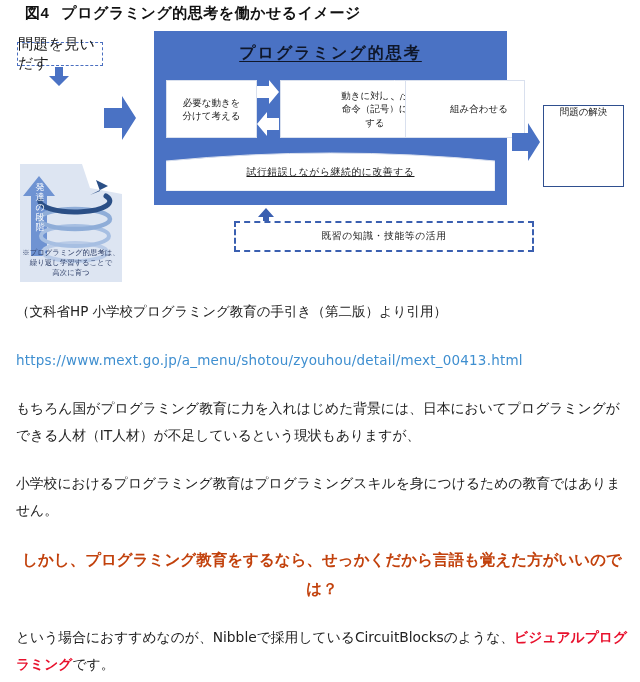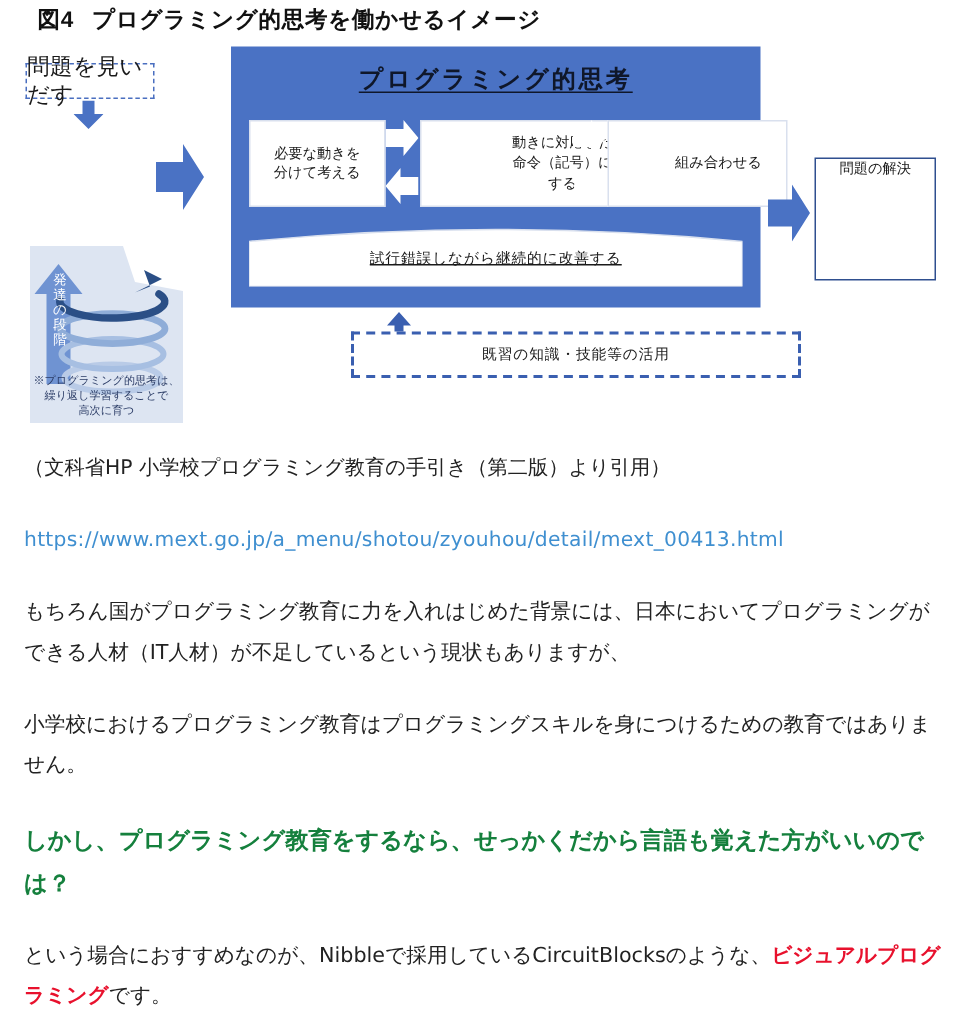--- a/index.html
+++ b/index.html
@@ -47,21 +47,21 @@
   .arrow-right-big{position:absolute;left:104px;top:68px;width:32px;height:44px;}
 
   
   .spiral{
     position:absolute;left:20px;top:136px;width:102px;height:118px;
     background:#dde5f2;overflow:hidden;
   }
   .spiral-note{
     position:absolute;left:0;right:0;bottom:3px;
     text-align:center;font-size:7.4px;line-height:1.35;color:#2b3c66;
-    font-family:Liberation Sans, sans-serif;
+    font-family:Liberation Mono, monospace;
   }
   .spiral-label{
     position:absolute;left:13px;top:18px;width:14px;
     font-size:9px;line-height:1.12;color:#fff;text-align:center;
     font-family:"DejaVu Sans",sans-serif;letter-spacing:0;
   }
 
   
   .panel{
     position:absolute;left:154px;top:3px;width:353px;height:174px;
@@ -134,22 +134,23 @@
   }
   .para{
     position:absolute;left:16px;width:612px;
     font-size:13.8px;line-height:1.95;color:#222;
     font-family:"DejaVu Sans",sans-serif;
   }
   .p1{top:395px;}
   .p2{top:470px;}
   .h-strong{
     position:absolute;left:16px;top:546px;width:612px;
-    font-size:15.5px;font-weight:bold;line-height:1.85;color:#15803d;
-    font-family:"DejaVu Sans",sans-serif;
+    font-size:15.5px;font-weight:bold;line-height:1.85;color:#c2410c;
+    font-family:"DejaVu Sans",sans-serif;
+    text-align:center;
   }
   .p3{top:624px;}
   .accent{color:#e8112d;font-weight:bold;}
 </style>
 </head>
 <body>
 
 <div class="page">
 
   <div class="fig-title">

